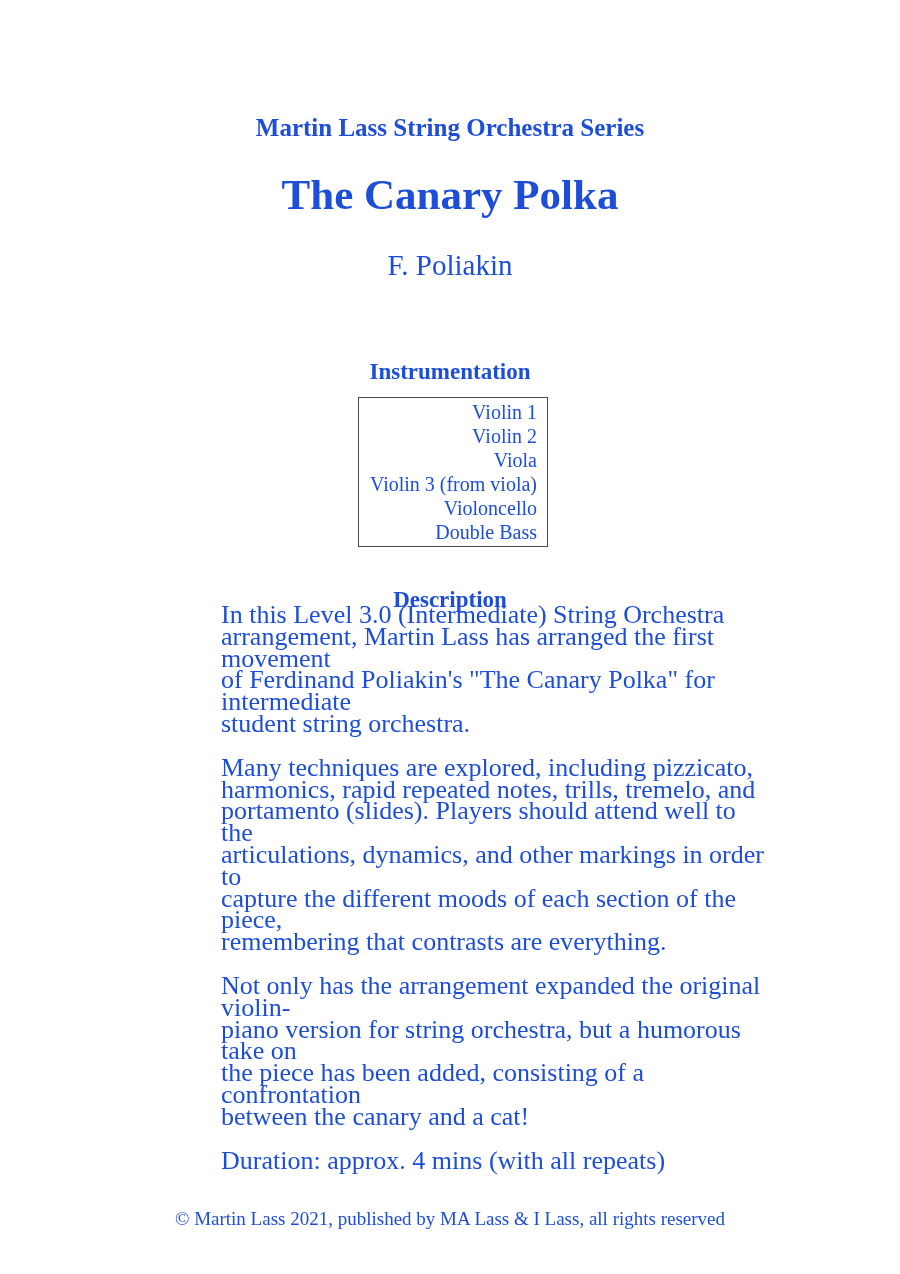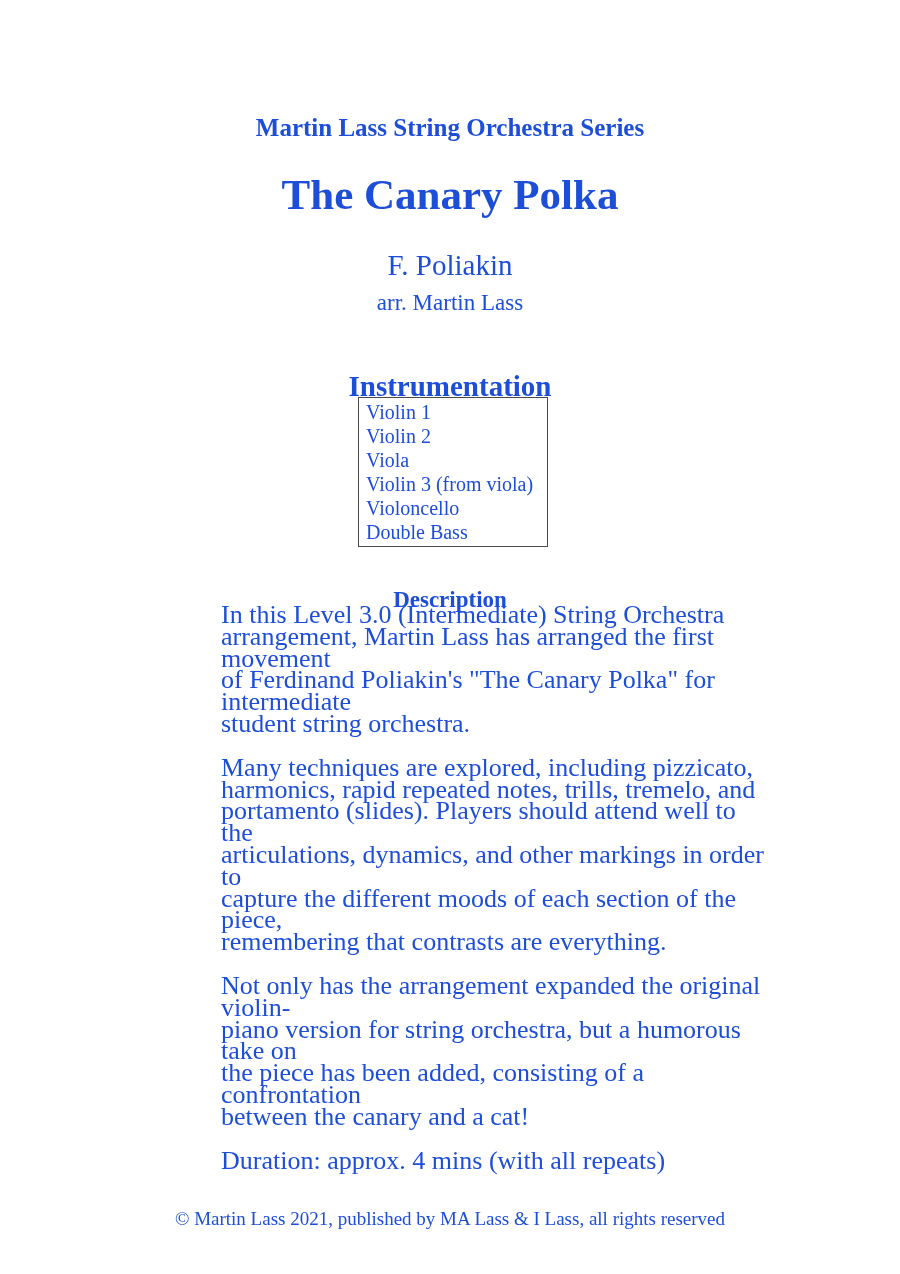--- a/index.html
+++ b/index.html
@@ -36,38 +36,39 @@
   }
   .composer {
     top: 249px;
     font-size: 29px;
   }
   .arranger {
     top: 290px;
     font-size: 23px;
   }
   .instr-heading {
-    top: 370px;
-    font-size: 29px;
+    top: 359px;
+    font-size: 23px;
     font-weight: bold;
   }
   .instr-box {
     position: absolute;
     top: 397px;
     left: 358px;
     min-width: 190px;
     width: fit-content;
     box-sizing: border-box;
     border: 1px solid #4a4a4a;
     padding: 2px 10px 2px 7px;
     font-size: 20px;
   }
   .instr-item {
     line-height: 24px;
     white-space: nowrap;
+    text-align: right;
   }
   .desc-heading {
     top: 564px;
     font-size: 23px;
     font-weight: bold;
     margin-top: 23px;
   }
   .body-text {
     position: absolute;
     top: 604px;
@@ -89,21 +90,20 @@
 <body>
 
 <div class="page">
 
   <div class="centered series">Martin Lass String Orchestra Series</div>
 
   <h1 class="centered title">The Canary Polka</h1>
 
   <div class="centered composer">F. Poliakin</div>
 
-  <div class="centered arranger">arr. Martin Lass</div>
 
   <div class="centered instr-heading">Instrumentation</div>
 
   <div class="instr-box">
     <div class="instr-item">Violin 1</div>
     <div class="instr-item">Violin 2</div>
     <div class="instr-item">Viola</div>
     <div class="instr-item">Violin 3 (from viola)</div>
     <div class="instr-item">Violoncello</div>
     <div class="instr-item">Double Bass</div>

